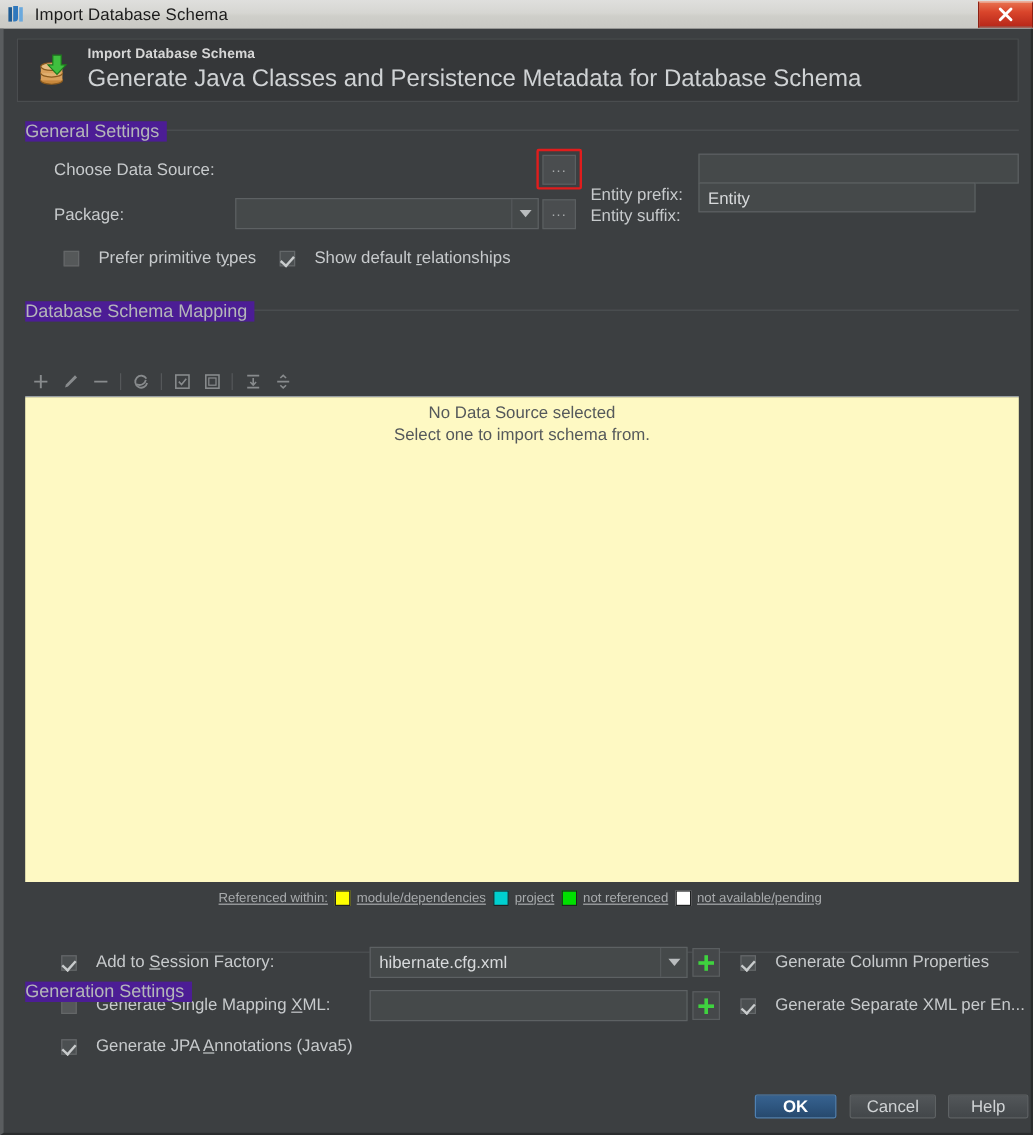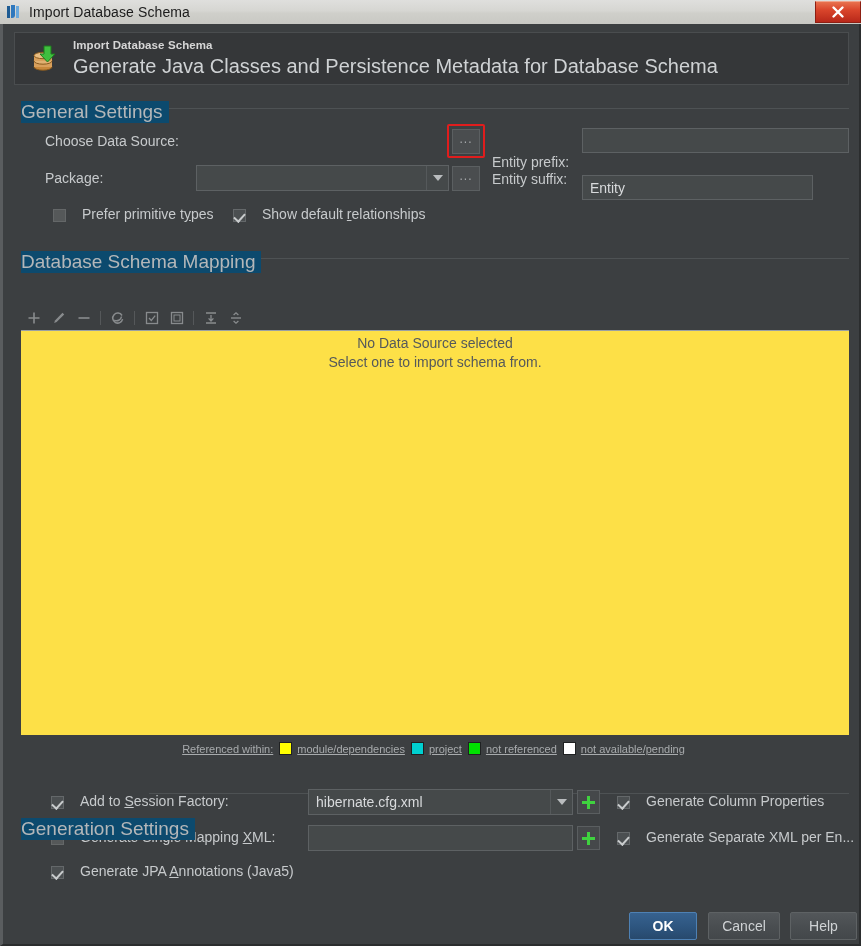--- a/index.html
+++ b/index.html
@@ -67,21 +67,21 @@
   }
   .db-icon { width: 30px; height: 30px; position: relative; flex: 0 0 auto; }
   .banner-texts { display: flex; flex-direction: column; gap: 4px; }
   .banner-title {
     font-size: 11.5px; font-weight: bold; color: #d6d6d6; letter-spacing: .1px;
   }
   .banner-sub { font-size: 20px; color: #cfd2d4; }
 
   
   .group-label {
-    position: absolute; font-size: 19px; color: #b4b7b9; background: #0c4a6e;
+    position: absolute; font-size: 15px; color: #b4b7b9; background: #4c1d95;
     padding-right: 6px; z-index: 2;
   }
   .group-rule {
     position: absolute; height: 1px; background: #4e5254;
   }
 
   
   .lbl { position: absolute; font-size: 14px; color: #c7cacc; white-space: nowrap; }
 
   .combo, .textfield {
@@ -156,21 +156,21 @@
   }
   .tb-sep { width: 9px; height: 24px; display: flex; align-items: center; justify-content: center; }
   .tb-sep i { display: block; width: 1px; height: 14px; background: #55585a; }
 
   .mapping-rule {
     position: absolute; left: 18px; top: 306px; width: 828px; height: 1px;
     background: #9aa0a3;
   }
   .mapping-panel {
     position: absolute; left: 18px; top: 307px; width: 828px; height: 404px;
-    background: #fde047;
+    background: #fef9c3;
   }
   .empty-msg {
     position: absolute; left: 0; top: 0; width: 828px;
     text-align: center; color: #55595b; font-size: 14px; line-height: 19px;
     padding-top: 3px;
   }
 
   
   .legend {
     position: absolute; left: 0; top: 718px; width: 861px;
@@ -186,21 +186,21 @@
     position: absolute;
     background: #45484a; border: 1px solid #5a5e60;
     display: flex; align-items: center; justify-content: center;
   }
   .plus-btn .pv, .plus-btn .ph { position: absolute; background: #3fd23f; }
   .plus-btn .pv { width: 3px; height: 13px; }
   .plus-btn .ph { width: 13px; height: 3px; }
 
   
   .btn {
-    position: absolute; height: 28px;
+    position: absolute; height: 20px;
     background: linear-gradient(to bottom, #53575a 0%, #4a4e51 50%, #43474a 100%);
     border: 1px solid #5e6264;
     border-radius: 2px;
     color: #cfd2d4; font-size: 14px;
     display: flex; align-items: center; justify-content: center;
   }
   .btn.default {
     background: linear-gradient(to bottom, #37628f 0%, #2e5680 50%, #27496d 100%);
     border: 1px solid #4e81b4;
     color: #ffffff; font-weight: bold;
@@ -263,21 +263,21 @@
     <span></span>
     <span class="arrow-zone">
       <i class="tri-down"></i>
     </span>
   </div>
   <div class="browse-btn" style="left:449px; top:142px; width:28px; height:25px;">
     <span class="dots">...</span>
   </div>
 
   <div class="lbl" style="left:489px; top:147px;">Entity suffix:</div>
-  <div class="textfield" style="left:579px; top:151px; width:231px; height:25px;">
+  <div class="textfield" style="left:579px; top:128px; width:231px; height:25px;">
     <span class="fv">Entity</span>
   </div>
 
   <div class="cb-row" style="left:50px; top:182px;">
     <span class="cb off"></span>
     <span class="cb-label">Prefer primitive t<u>y</u>pes</span>
   </div>
   <div class="cb-row" style="left:230px; top:182px;">
     <span class="cb on"></span>
     <span class="cb-label">Show default <u>r</u>elationships</span>

